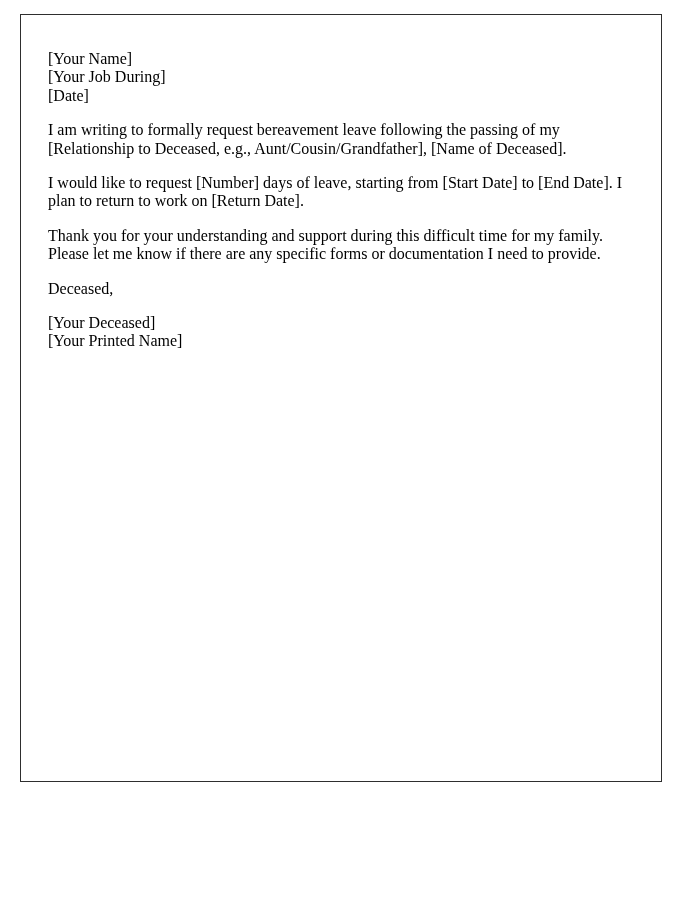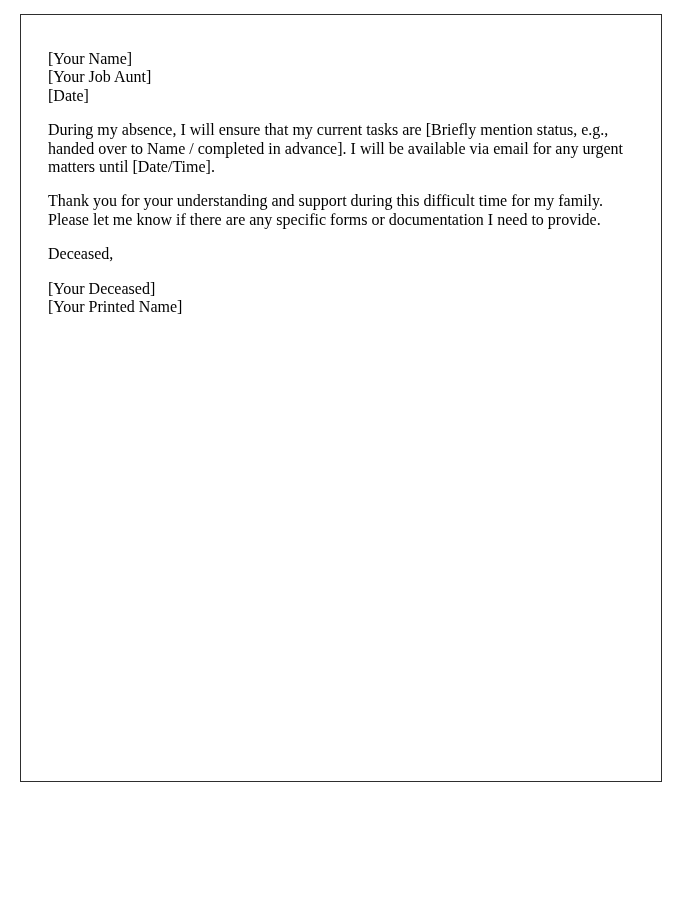--- a/index.html
+++ b/index.html
@@ -38,25 +38,26 @@
     white-space: pre-line; 
   }
 </style>
 </head>
 <body>
 
 <div class="canvas">
   <div class="page">
     <div class="letter">
       <p>[Your Name]
-[Your Job Aunt]
+[Your Job During]
 [Date]</p>
-      <p>During my absence, I will ensure that my current tasks are [Briefly mention status, e.g.,
-handed over to Name / completed in advance]. I will be available via email for any urgent
-matters until [Date/Time].</p>
+      <p>I am writing to formally request bereavement leave following the passing of my
+[Relationship to Deceased, e.g., Aunt/Cousin/Grandfather], [Name of Deceased].</p>
+      <p>I would like to request [Number] days of leave, starting from [Start Date] to [End Date]. I
+plan to return to work on [Return Date].</p>
       <p>Thank you for your understanding and support during this difficult time for my family.
 Please let me know if there are any specific forms or documentation I need to provide.</p>
       <p>Deceased,</p>
       <p>[Your Deceased]
 [Your Printed Name]</p>
     </div>
   </div>
 </div>
 
 </body></html>

